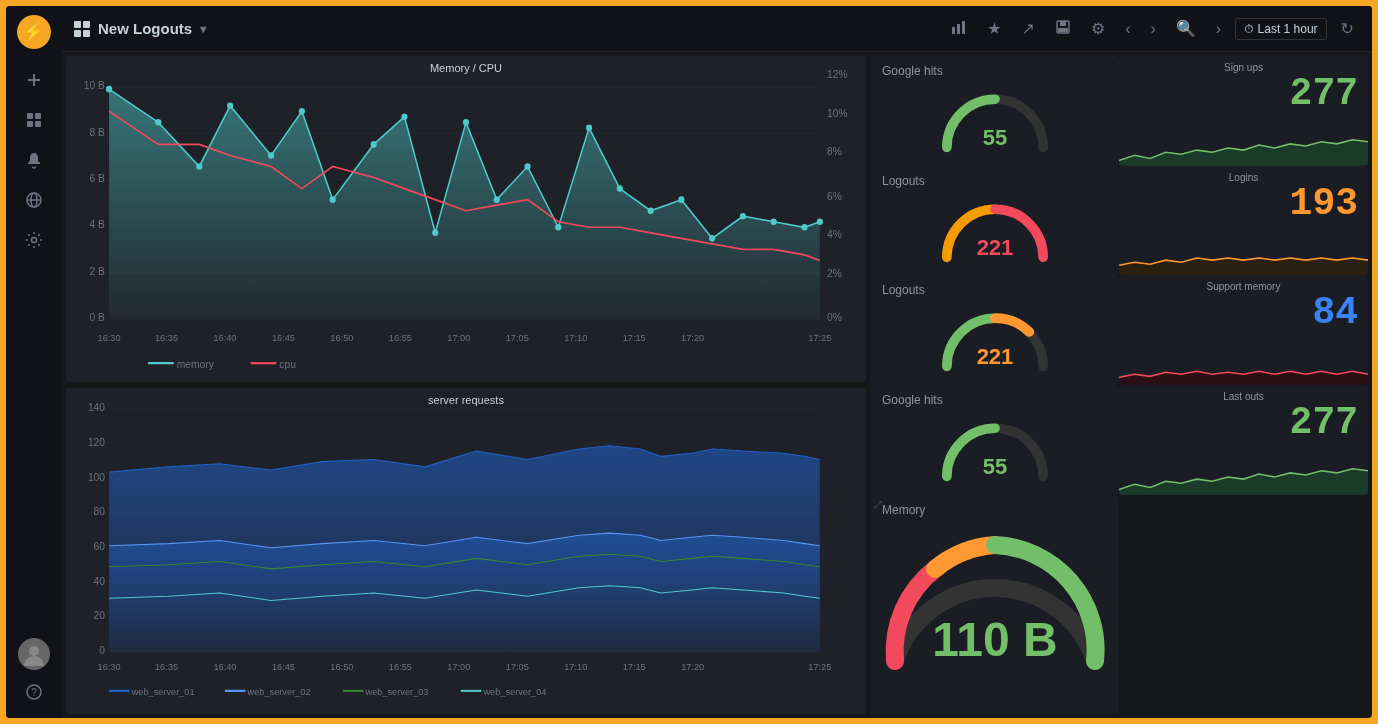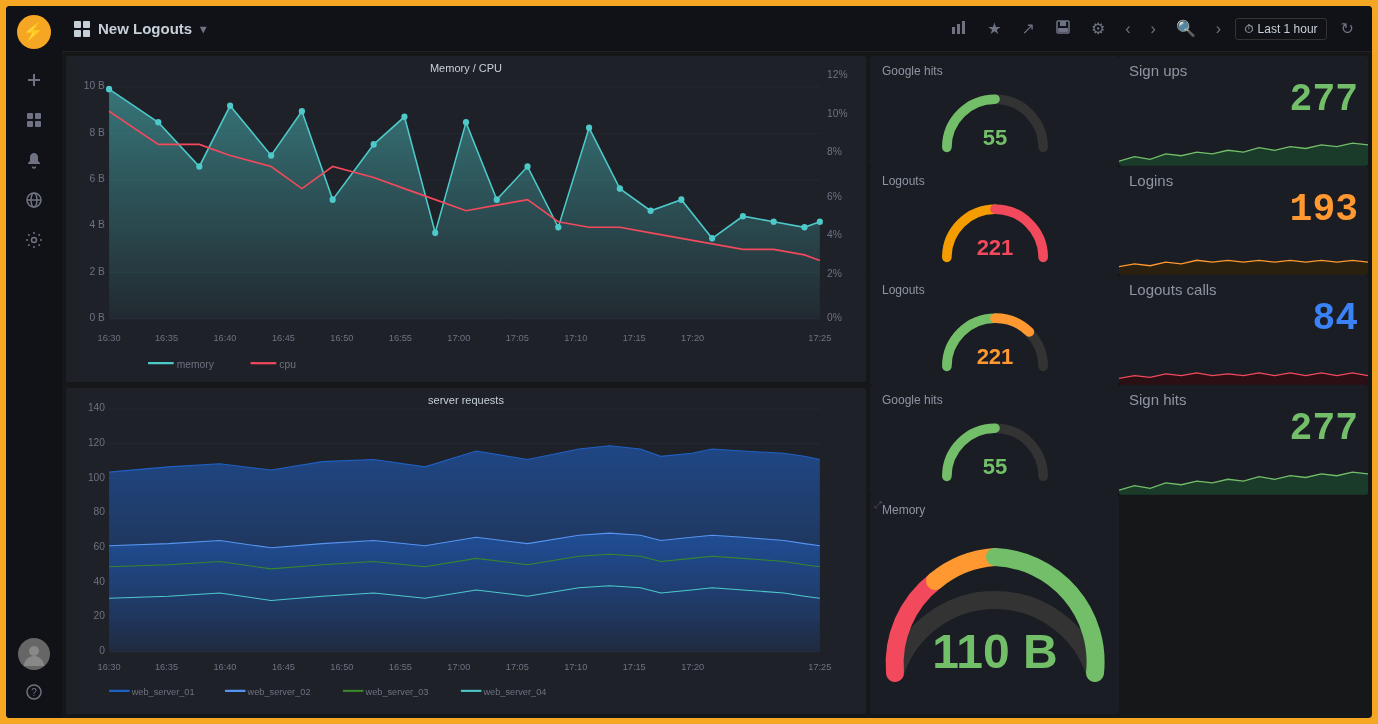--- a/index.html
+++ b/index.html
@@ -137,23 +137,23 @@
       flex: 1;
       background: #1a1d24;
       border-radius: 3px;
       overflow: hidden;
       position: relative;
       display: flex;
       flex-direction: column;
     }
     .stat-panel-title {
       color: #8e95a2;
-      font-size: 15px;
+      font-size: 10px;
       padding: 6px 10px 2px;
-      text-align: left;
+      text-align: center;
     }
     .stat-panel-value {
       font-size: 38px;
       font-weight: 700;
       text-align: right;
       padding: 0 10px 6px;
       line-height: 1;
       font-family: Liberation Mono, monospace;
     }
     .stat-panel-chart {
@@ -548,54 +548,54 @@
           <div class="gauge-title">Logouts</div>
           <svg class="gauge-svg" viewBox="0 0 180 110">
             <path d="M 20 95 A 70 70 0 0 1 160 95" fill="none" stroke="#333" stroke-width="14" stroke-linecap="round"></path>
             <path d="M 20 95 A 70 70 0 0 1 90 25" fill="none" stroke="#73bf69" stroke-width="14" stroke-linecap="round"></path>
             <path d="M 90 25 A 70 70 0 0 1 140 45" fill="none" stroke="#ff9830" stroke-width="14" stroke-linecap="round"></path>
             <text x="90" y="92" text-anchor="middle" fill="#ff9830" font-size="32" font-weight="bold">221</text>
           </svg>
         </div>
 
         <div class="panel stat-panel">
-          <div class="stat-panel-title">Logouts calls</div>
+          <div class="stat-panel-title">Support memory</div>
           <div class="stat-panel-value red">84</div>
           <div class="stat-panel-chart">
             <svg width="100%" height="100%" viewBox="0 0 320 45" preserveAspectRatio="none">
               <polygon points="0,38 20,35 40,37 60,33 80,35 100,32 120,35 140,33 160,35 180,32 200,35 220,32 240,35 260,32 280,35 300,32 320,35 320,45 0,45" fill="#2a1015"></polygon>
               <polyline points="0,38 20,35 40,37 60,33 80,35 100,32 120,35 140,33 160,35 180,32 200,35 220,32 240,35 260,32 280,35 300,32 320,35" fill="none" stroke="#f2495c" stroke-width="1.5"></polyline>
             </svg>
           </div>
         </div>
 
         <div class="panel gauge-panel">
           <div class="gauge-title">Google hits</div>
           <svg class="gauge-svg" viewBox="0 0 180 110">
             <path d="M 20 95 A 70 70 0 0 1 160 95" fill="none" stroke="#333" stroke-width="14" stroke-linecap="round"></path>
             <path d="M 20 95 A 70 70 0 0 1 90 25" fill="none" stroke="#73bf69" stroke-width="14" stroke-linecap="round"></path>
             <text x="90" y="92" text-anchor="middle" fill="#73bf69" font-size="32" font-weight="bold">55</text>
           </svg>
         </div>
 
         <div class="panel stat-panel">
-          <div class="stat-panel-title">Sign hits</div>
+          <div class="stat-panel-title">Last outs</div>
           <div class="stat-panel-value green">277</div>
           <div class="stat-panel-chart">
             <svg width="100%" height="100%" viewBox="0 0 320 45" preserveAspectRatio="none">
               <polygon points="0,40 20,35 40,38 60,32 80,34 100,30 120,32 140,28 160,30 180,25 200,28 220,24 240,26 260,22 280,24 300,20 320,22 320,45 0,45" fill="#1a3a2a"></polygon>
               <polyline points="0,40 20,35 40,38 60,32 80,34 100,30 120,32 140,28 160,30 180,25 200,28 220,24 240,26 260,22 280,24 300,20 320,22" fill="none" stroke="#73bf69" stroke-width="1.5"></polyline>
             </svg>
           </div>
         </div>
 
         <div class="panel gauge-panel" style="grid-row: span 2; position:relative;">
           <span class="expand-icon">⤢</span>
           <div class="gauge-title">Memory</div>
-          <div style="flex:1; display:flex; align-items:center; justify-content:center;">
+          <div style="flex:1; display:flex; align-items:flex-start; justify-content:center;">
             <svg width="240" height="160" viewBox="0 0 240 160">
 
               <path d="M 20 140 A 105 105 0 0 1 220 140" fill="none" stroke="#333" stroke-width="18" stroke-linecap="round"></path>
 
               <path d="M 20 140 A 105 105 0 0 1 60 48" fill="none" stroke="#f2495c" stroke-width="18" stroke-linecap="round"></path>
 
               <path d="M 60 48 A 105 105 0 0 1 120 24" fill="none" stroke="#ff9830" stroke-width="18" stroke-linecap="round"></path>
 
               <path d="M 120 24 A 105 105 0 0 1 220 140" fill="none" stroke="#73bf69" stroke-width="18" stroke-linecap="round"></path>
 

